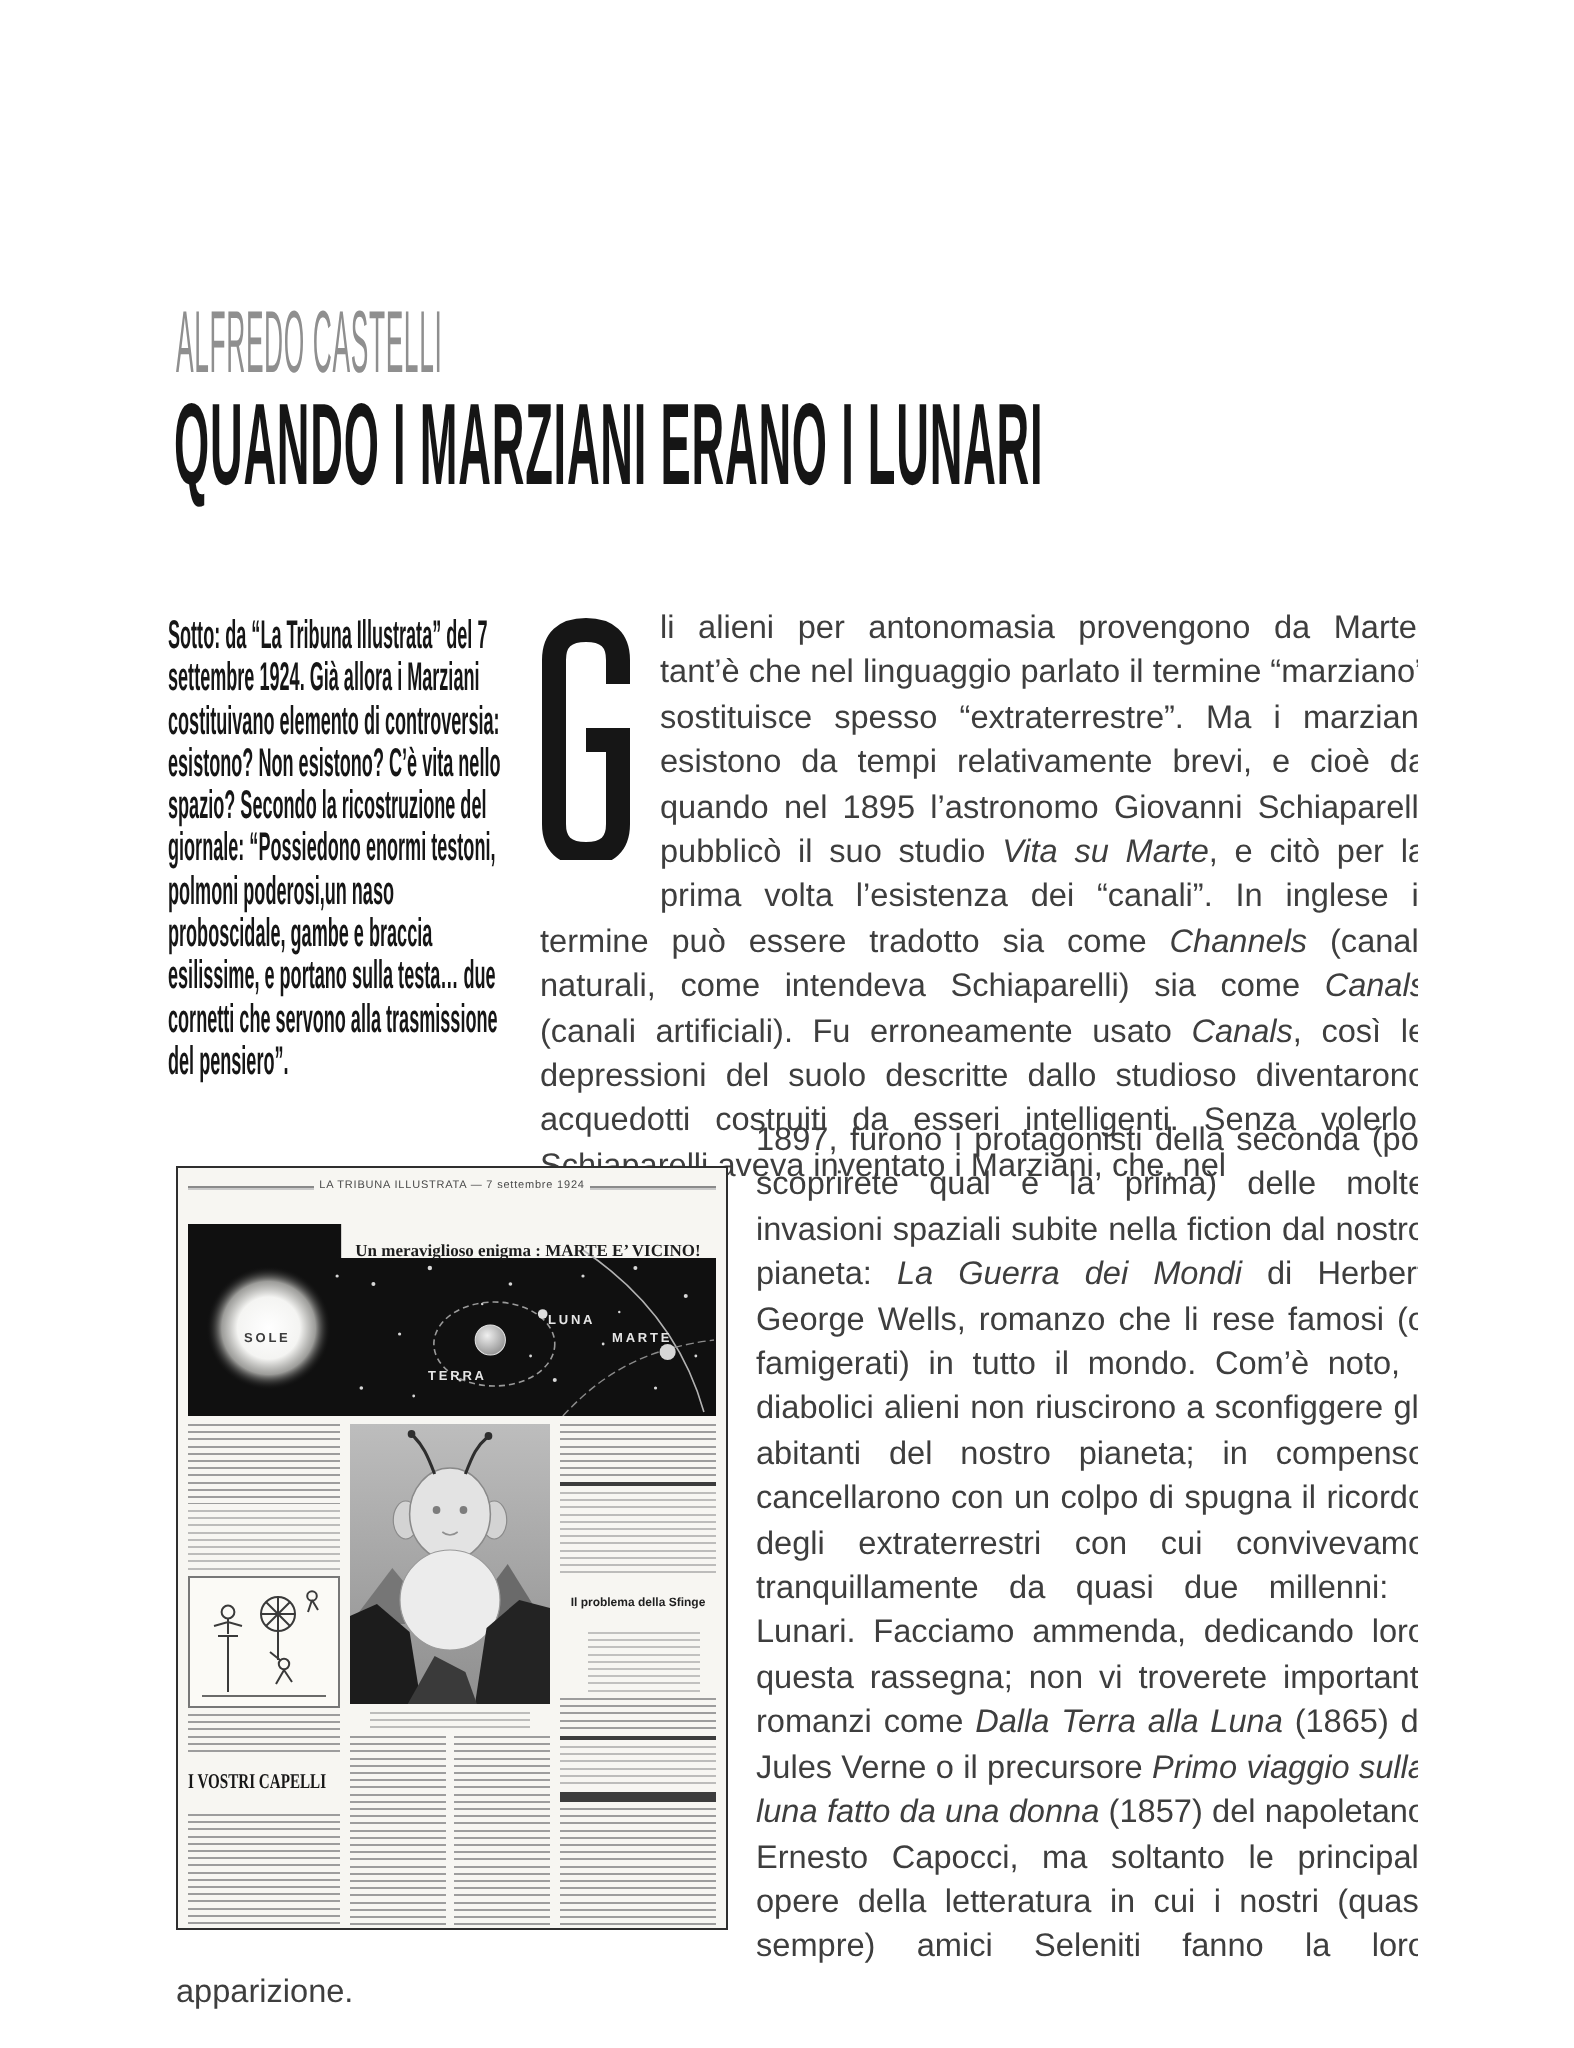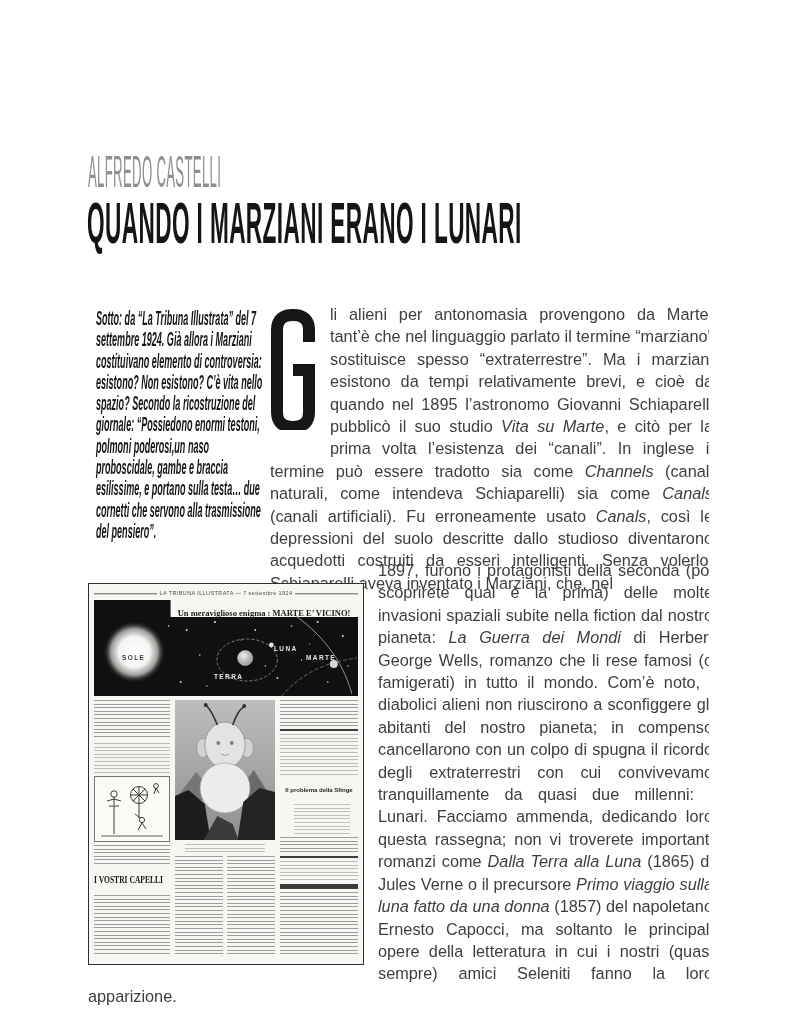--- a/index.html
+++ b/index.html
@@ -8,37 +8,37 @@
 
   
   .author{position:absolute;left:88px;top:150px;font-size:44px;line-height:1;
           color:#8f8f8f;white-space:nowrap;transform:scaleX(.30);transform-origin:0 0;
           letter-spacing:1px;}
   .title{position:absolute;left:87px;top:194px;font-size:58px;line-height:1;font-weight:700;
          color:#151515;white-space:nowrap;transform:scaleX(.39);transform-origin:0 0;
          letter-spacing:1px;}
 
   
-  .sidebar{position:absolute;left:96px;top:308px;width:175px;overflow:visible;font-style:italic;}
+  .sidebar{position:absolute;left:84px;top:308px;width:175px;overflow:visible;}
   .sidebar-inner{width:376px;transform:scaleX(.452);transform-origin:0 0;
                  font-size:20px;line-height:21.3px;font-weight:700;color:#161616;}
 
   
   .bodytext{font-size:16.3px;line-height:22.4px;color:#3e3e3e;text-align:justify;}
   .intro{position:absolute;left:270px;top:303px;width:443px;}
   .dropcap-box{float:left;width:46px;height:152px;margin:3px 14px 0 0;}
   .block2{position:absolute;left:88px;top:559px;width:625px;}
 
   
   .newspaper{float:left;box-sizing:border-box;width:276px;height:382px;margin:24px 14px 0 0;
              border:1.5px solid #2e2e2e;background:#f7f6f2;padding:5px;overflow:hidden;}
   .np-masthead{display:flex;align-items:center;gap:3px;height:9px;}
   .np-rule{flex:1;height:0;border-top:1px solid #8a8a8a;border-bottom:1px solid #c9c9c9;}
   .np-masthead-text{font-size:5.5px;color:#4a4a4a;white-space:nowrap;letter-spacing:.4px;}
-  .np-illo{position:relative;height:96px;margin-top:2px;padding-left:32px;}
+  .np-illo{position:relative;height:96px;margin-top:14px;padding-left:32px;}
   .np-illo svg{position:absolute;inset:0;width:100%;height:100%;}
   .np-headline{position:absolute;left:80px;top:2px;width:180px;text-align:center;
                font-family:"Liberation Serif",serif;font-weight:700;font-size:8.5px;
                color:#1d1d1d;white-space:nowrap;}
   .np-label{position:absolute;font-size:6.5px;font-weight:700;letter-spacing:1.4px;
             color:#e6e6e6;white-space:nowrap;}
   .np-label.sole{color:#3c3c3c;}
   .np-cols{display:flex;gap:5px;margin-top:4px;height:256px;}
   .np-col{display:flex;flex-direction:column;gap:3px;}
   .col-l{width:76px;} .col-c{flex:1;} .col-r{width:78px;}

